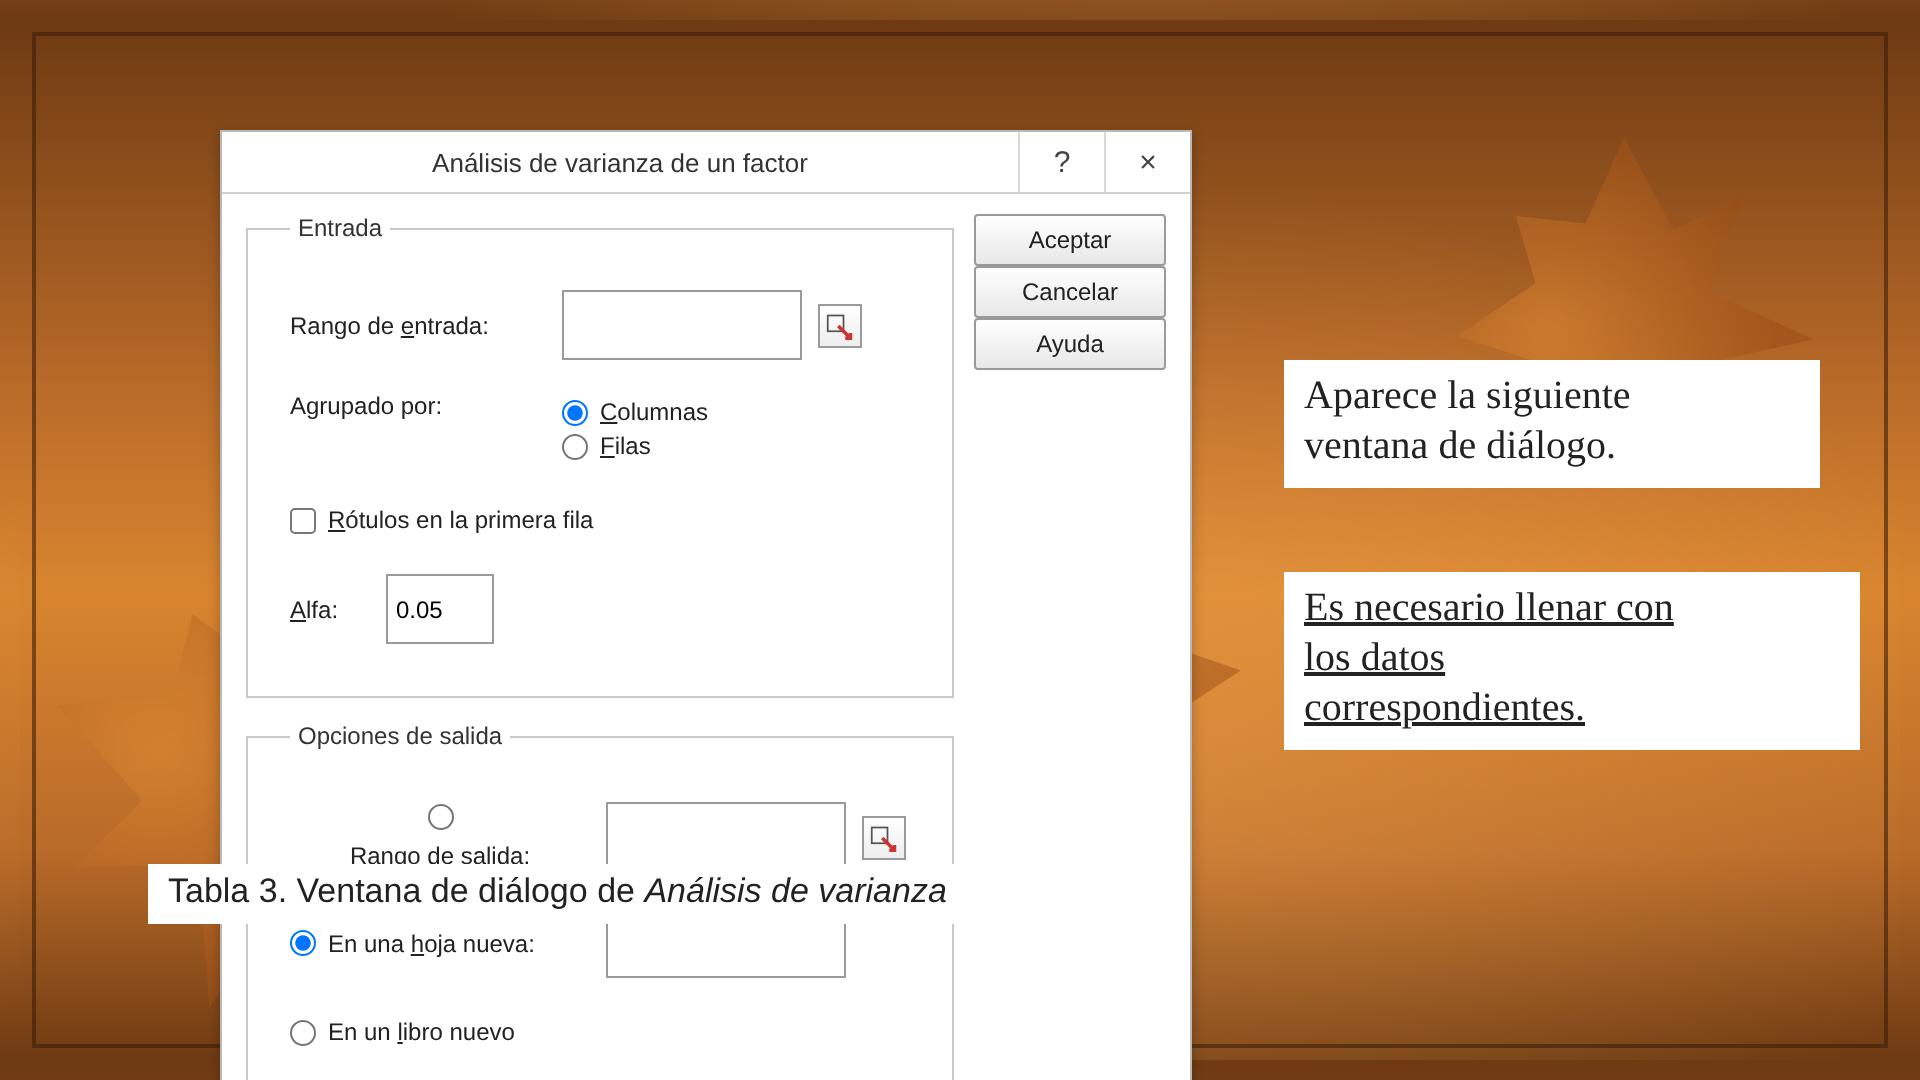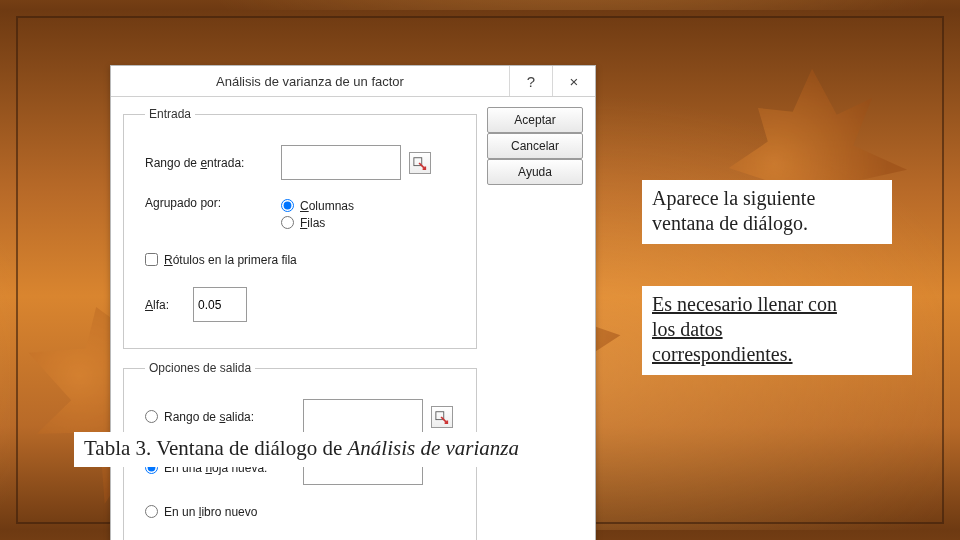--- a/index.html
+++ b/index.html
@@ -127,39 +127,39 @@
 
   .picker {
     width:20px; height:20px;
     border:1px solid #9a9a9a;
     background:linear-gradient(#fff,#eee);
     display:flex; align-items:center; justify-content:center;
     position:relative;
   }
   .picker svg { width:14px; height:14px; }
 
-  .opt { display:flex; align-items:flex-start; gap:6px; margin:3px 0; }
+  .opt { display:flex; align-items:center; gap:6px; margin:3px 0; }
   .opt input { margin:0; }
 
   
   .note {
     position:absolute;
     background:#fff;
-    padding:6px 10px 8px 10px;
+    padding:6px 28px 8px 10px;
     font-family: "Times New Roman", Georgia, serif;
     font-size:20px;
     line-height:1.25;
     color:#222;
   }
   .caption {
     position:absolute;
     background:#fff;
     padding:4px 10px 6px 10px;
-    font-family: Liberation Serif, serif;
-    font-size:21px;
+    font-family: Liberation Sans, sans-serif;
+    font-size:17px;
     color:#222;
   }
   .caption em { font-style: italic; }
 </style>
 </head>
 <body>
 
 <div class="slide">
 
   <div class="leaf" style="left:30px; top:300px; transform:rotate(-20deg) scale(1.1);"></div>
@@ -219,21 +219,21 @@
               <u>A</u><span>lfa:</span>
             </span>
             <input class="txt alfa" value="0.05" style="">
           </div>
         </fieldset>
 
         <fieldset class="grp">
           <legend>Opciones de salida</legend>
 
           <div class="row">
-            <label class="opt" style="width:150px;">
+            <label class="opt" style="width:150px;flex-direction:column;">
               <input type="radio" name="out" style="">
               <span><span>Rango de </span><u>s</u><span>alida:</span></span>
             </label>
             <input class="txt out" value="" style="">
             <div class="picker">
               <svg viewBox="0 0 16 16">
                   <rect x="1" y="2" width="9" height="9" fill="none" stroke="#555"></rect>
                   <path d="M7 8 L14 15" stroke="#c33" stroke-width="2"></path>
                   <path d="M11 15 L14 15 L14 12" stroke="#c33" stroke-width="2" fill="none"></path>
                 </svg>

